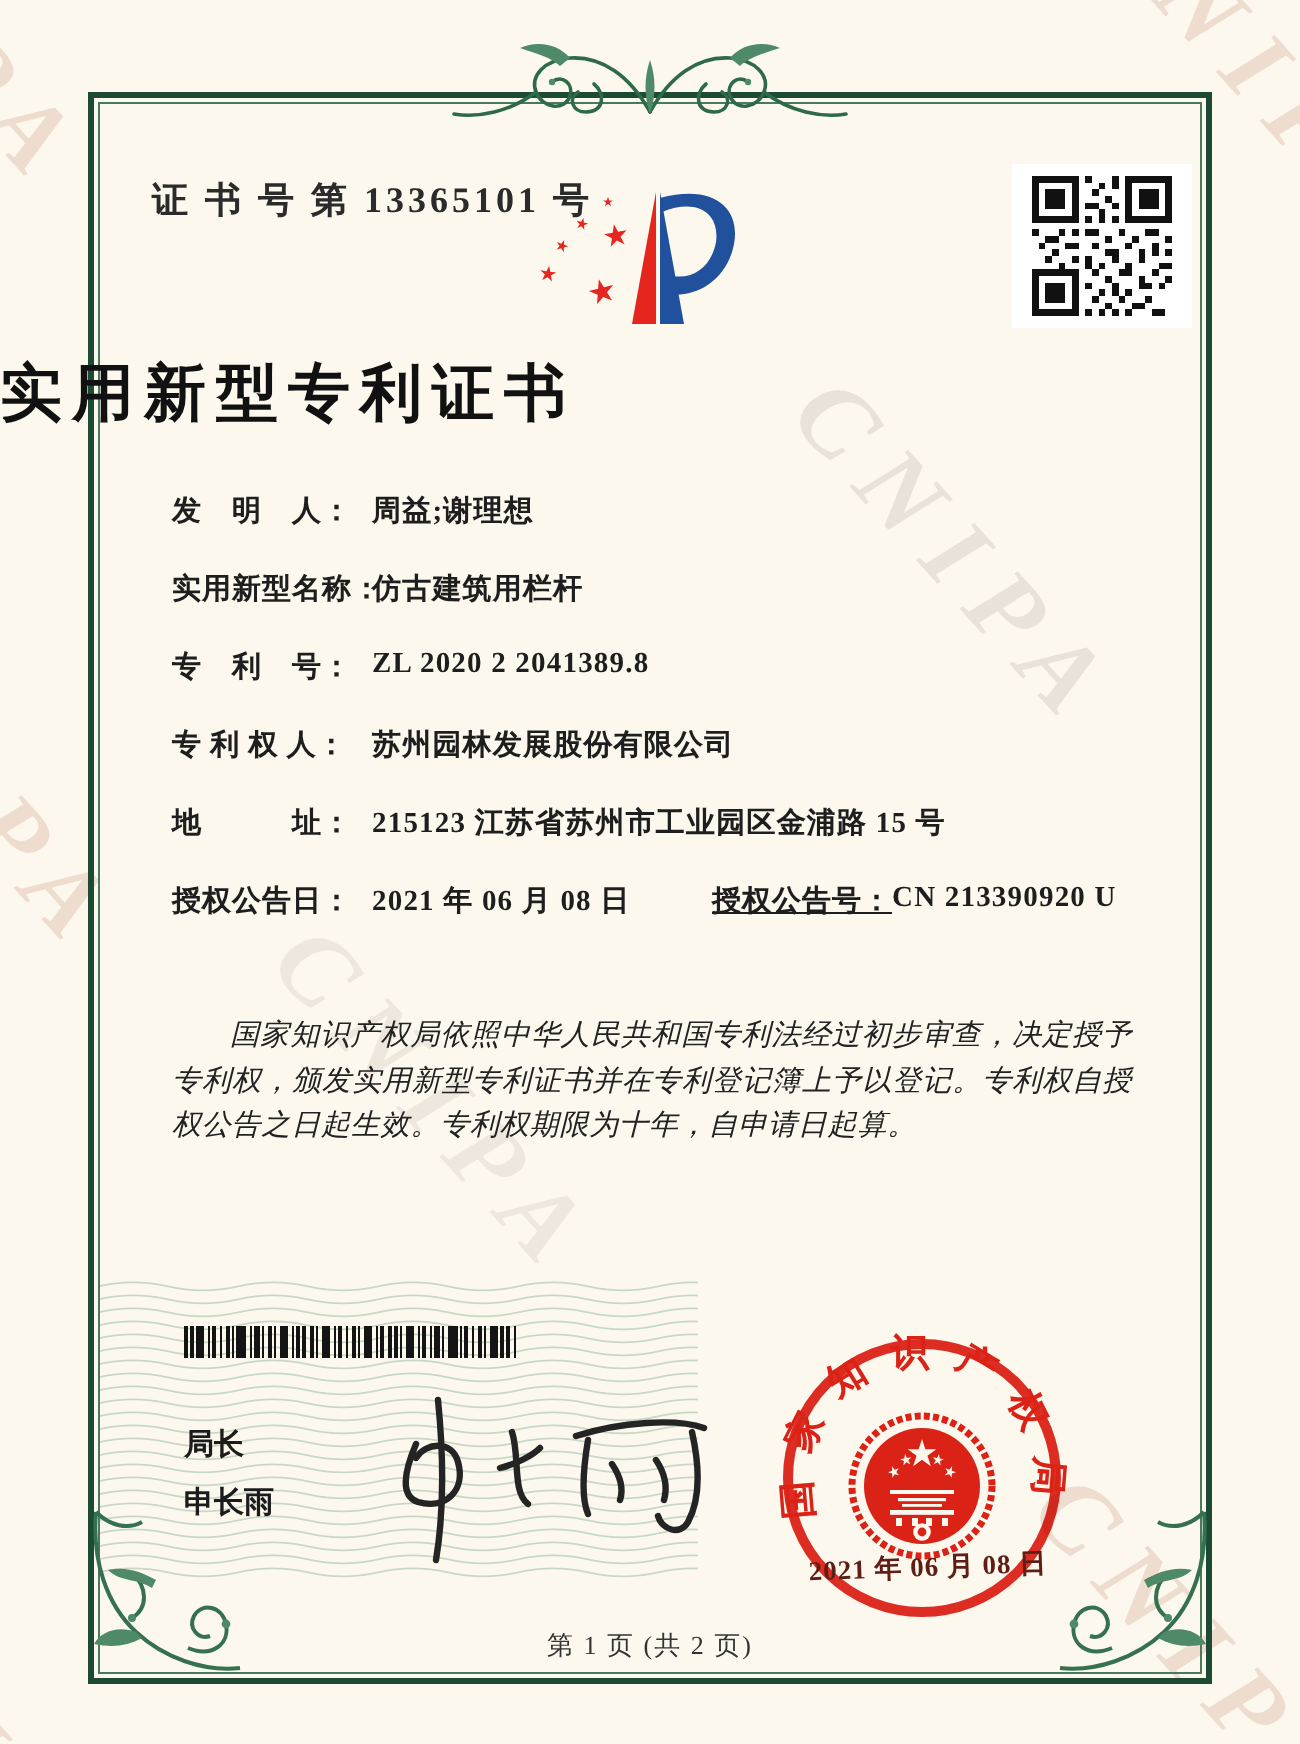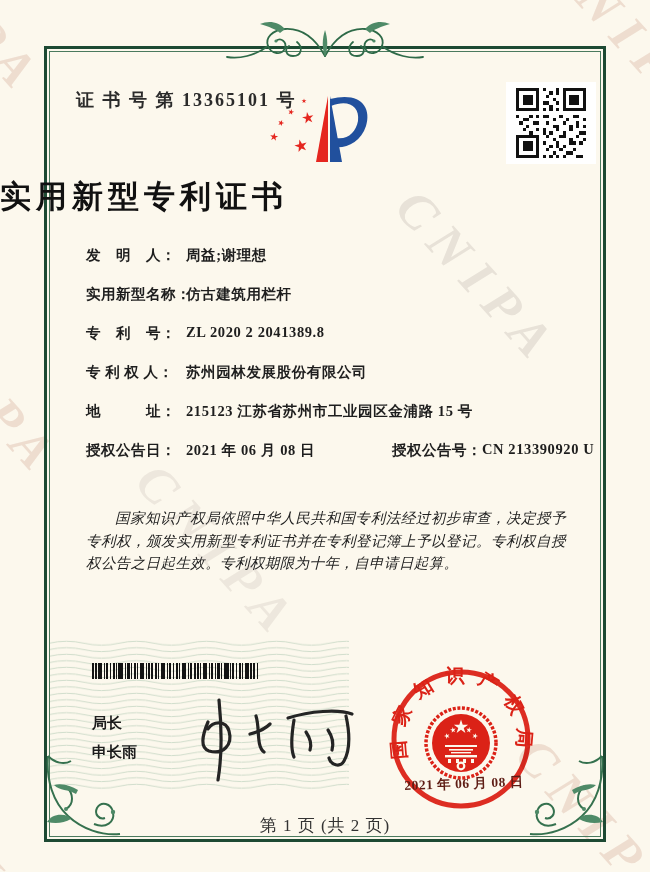--- a/index.html
+++ b/index.html
@@ -44,21 +44,21 @@
   .title { position:absolute; left:0; top:176px; width:100%; text-align:left; z-index:2;
            font-size:31px; font-weight:bold; letter-spacing:5px; color:#111; }
 
   
   .fields { position:absolute; left:86px; top:246px; width:482px; z-index:2;
             font-size:14.5px; font-weight:600; color:#1e1e1e; }
   .frow { height:22px; margin-bottom:17px; white-space:nowrap; display:flex; }
   .flab { display:inline-block; width:100px; letter-spacing:.5px; flex:none; }
   .fval { letter-spacing:.6px; }
   .fval-fixed { width:150px; flex:none; }
-  .flab2 { flex:none; letter-spacing:.5px; margin-left:56px; }
+  .flab2 { flex:none; letter-spacing:.5px; margin-left:20px;text-decoration:underline; }
 
   
   .paras { position:absolute; left:86px; top:507px; width:480px; z-index:2;
            font-size:14.5px; line-height:22.6px; font-style:italic; color:#222;
            text-align:justify; letter-spacing:.4px; }
   .paras p { text-indent:2em; }
 
   
   .barcode { position:absolute; left:92px; top:663px; width:168px; height:16px; z-index:2;
              background:
@@ -73,21 +73,21 @@
   .signature { position:absolute; left:188px; top:690px; width:178px; height:95px; z-index:3; }
 
   
   .seal { position:absolute; left:386px; top:664px; width:150px; height:150px; z-index:3;
           mix-blend-mode:multiply; }
   .seal-date { position:absolute; left:398px; top:775px; width:132px; z-index:4;
                text-align:center; font-size:13.5px; font-weight:bold; color:#5e1d15;
                letter-spacing:.5px; transform:rotate(-2deg); white-space:nowrap; }
 
   .footer { position:absolute; left:0; top:814px; width:100%; text-align:center; z-index:2;
-            font-size:17px; color:#333; letter-spacing:1px; }
+            font-size:13px; color:#333; letter-spacing:1px; }
 </style>
 </head>
 <body>
 
 <div class="page">
 
   <span class="wm wm1">CNIPA</span>
   <span class="wm wm2">CNIPA</span>
   <span class="wm wm3">CNIPA</span>
   <span class="wm wm4">CNIPA</span>

